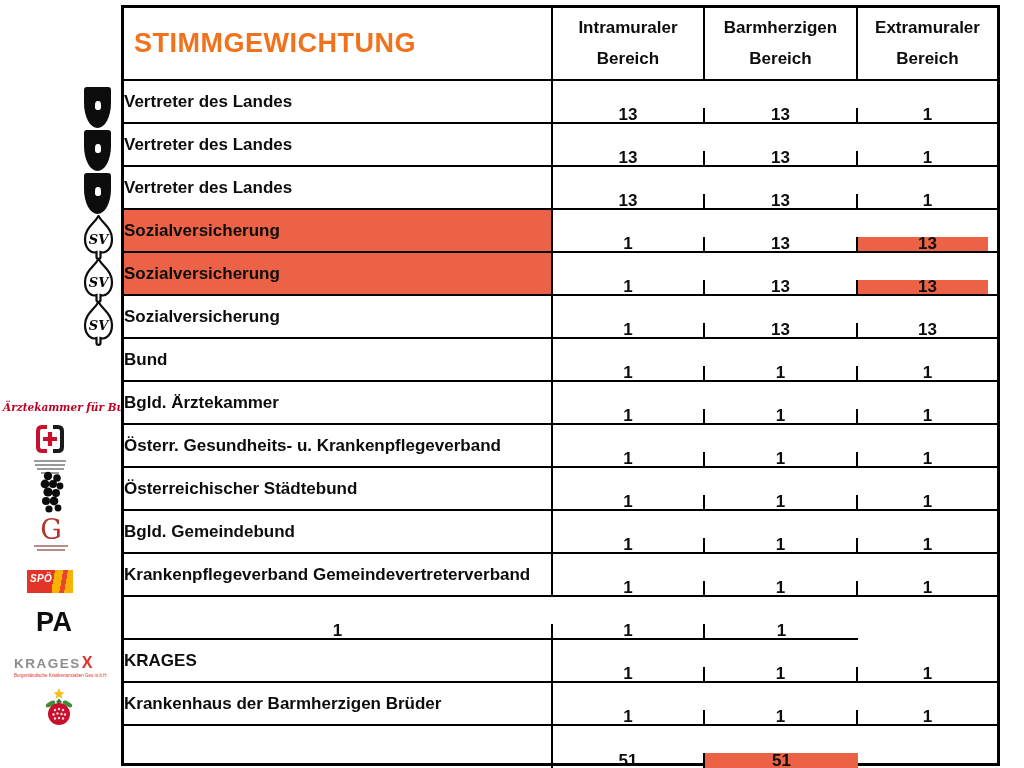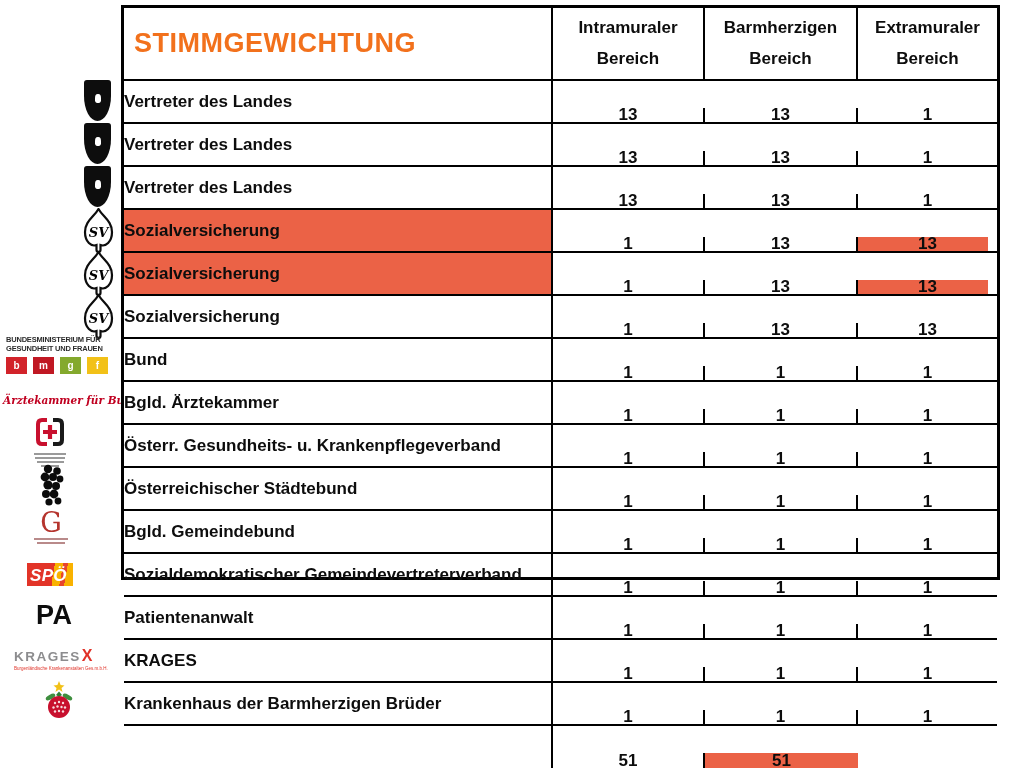--- a/index.html
+++ b/index.html
@@ -1,40 +1,40 @@
 <!DOCTYPE html>
 <html style="--highlight: #EB6246; --title-orange: #F2711C; --bmgf-b: #D2232A; --bmgf-m: #C01823; --bmgf-g: #84A92D; --bmgf-f: #F2C118; --spo-red: #E23428; --script-red: #C00020; --krages-gray: #8C8C8E; --krages-red: #E03127;"><head>
 <meta charset="utf-8">
 <style>
   html,body{margin:0;padding:0;background:#fff;width:1024px;height:768px;overflow:hidden;
     font-family:"Liberation Sans",sans-serif;color:#0d0d0d;}
   #slide{position:relative;width:1024px;height:768px;background:#fff;}
 
   
-  #vote-table{position:absolute;left:121px;top:5px;width:879px;height:575px;
+  #vote-table{position:absolute;left:121px;top:5px;width:879px;height:761px;
     border:3px solid #000;box-sizing:border-box;background:#fff;display:flex;flex-direction:column;}
   .trow{display:grid;grid-template-columns:429px 152px 153px 1fr;flex:0 0 43px;min-height:0;}
   .trow.thead{flex:0 0 73px;}
   .cell{border-right:2px solid #000;border-bottom:2px solid #000;box-sizing:border-box;
     display:flex;align-items:center;justify-content:center;overflow:hidden;}
   .cell.last{border-right:none;}
   .trow.totals .cell{border-bottom:none;}
   .cell.name{justify-content:flex-start;}
   .cell.name span{font-size:17px;font-weight:700;white-space:nowrap;}
   .cell.num{font-size:17px;font-weight:700;margin-top:27px;}
   .title-cell{font-size:27px;font-weight:700;letter-spacing:.5px;color:var(--title-orange,#f2711c);
     justify-content:flex-start;padding-left:10px;}
   .hdr{flex-direction:column;font-size:17px;font-weight:700;line-height:31px;padding-top:4px;
     justify-content:flex-start;text-align:center;}
   .hl{background:var(--highlight,#eb6246);}
   .hl-inset{background:linear-gradient(to right,var(--highlight,#eb6246) calc(100% - 9px),#fff calc(100% - 9px));}
   .hl-full{background:var(--highlight,#eb6246);}
 
   
-  #logo-rail{position:absolute;left:0;top:1px;width:121px;height:700px;text-decoration:underline;}
+  #logo-rail{position:absolute;left:0;top:8px;width:121px;height:700px;text-decoration:underline;}
   .logo{position:absolute;}
 
   .shield{width:27px;height:41px;background:#0d0d0d;
     border-radius:3px 3px 14px 14px / 3px 3px 26px 26px;display:flex;align-items:center;justify-content:center;}
   .shield .mark{width:6px;height:9px;background:#fff;border-radius:45% 45% 30% 30%;margin-top:-4px;}
 
   .bmgf{width:108px;}
   .bmgf .t{font-size:7.5px;font-weight:700;letter-spacing:-.2px;color:#2b2b2b;line-height:9px;white-space:nowrap;}
   .bmgf .sqs{display:flex;gap:6px;margin-top:4px;}
   .bmgf .sq{width:21px;height:17px;display:flex;align-items:center;justify-content:center;
@@ -42,21 +42,21 @@
   .sq-b{background:var(--bmgf-b,#d2232a);} .sq-m{background:var(--bmgf-m,#c01823);}
   .sq-g{background:var(--bmgf-g,#84a92d);} .sq-f{background:var(--bmgf-f,#f2c118);}
 
   .script-red{font-family:"DejaVu Serif",serif;font-style:italic;font-weight:700;
     font-size:10.5px;color:var(--script-red,#c00020);white-space:nowrap;}
 
   .tinylines{margin-top:2px;}
   .tinylines .tl{height:2px;background:#9a9a9a;margin:2px auto 0 auto;}
 
   .spo-box{width:46px;height:23px;background:var(--spo-red,#e23428);position:relative;overflow:hidden;}
-  .spo-box .txt{position:absolute;left:3px;top:3px;color:#fff;font-size:17px;font-weight:700;
+  .spo-box .txt{position:absolute;left:3px;top:3px;color:#fff;font-size:10px;font-weight:700;
     font-style:italic;letter-spacing:.3px;}
   .spo-box .flame{position:absolute;right:0;top:0;bottom:0;width:21px;
     background:linear-gradient(100deg,var(--spo-red,#e23428) 0 12%,#f9b200 12% 45%,#e8452c 45% 64%,#f9b200 64% 100%);}
 
   .pa-text{font-size:27px;font-weight:700;color:#0d0d0d;letter-spacing:.5px;text-align:center;}
 
   .krages{width:100px;text-align:left;}
   .krages .row1{display:flex;align-items:baseline;}
   .krages .kname{font-size:13.5px;font-weight:700;letter-spacing:1.5px;color:var(--krages-gray,#8c8c8e);}
   .krages .kx{font-size:16px;font-weight:700;color:var(--krages-red,#e03127);margin-left:1px;}
@@ -93,38 +93,20 @@
         <text x="15.5" y="29" font-size="13" font-weight="bold" font-style="italic" text-anchor="middle" font-family="DejaVu Serif,serif">SV</text>
       </svg>
     </div>
     <div class="logo" style="left:83px;top:293px;">
       <svg width="31" height="46" viewBox="0 0 31 46">
         <path d="M15.5 1 C11 9 2 13 2 24 C2 34 8.5 39 13.5 37 L13.5 42 C13.5 44.5 17.5 44.5 17.5 42 L17.5 37 C22.5 39 29 34 29 24 C29 13 20 9 15.5 1 Z" fill="#fff" stroke="#0d0d0d" stroke-width="2.2"></path>
         <text x="15.5" y="29" font-size="13" font-weight="bold" font-style="italic" text-anchor="middle" font-family="DejaVu Serif,serif">SV</text>
       </svg>
     </div>
 
-    <div class="logo bmgf" style="left:6px;top:334px;">
-      <div class="t">BUNDESMINISTERIUM FÜR</div>
-      <div class="t">GESUNDHEIT UND FRAUEN</div>
-      <div class="sqs">
-        <div class="sq sq-b">
-            <span>b</span>
-          </div>
-        <div class="sq sq-m">
-            <span>m</span>
-          </div>
-        <div class="sq sq-g">
-            <span>g</span>
-          </div>
-        <div class="sq sq-f">
-            <span>f</span>
-          </div>
-      </div>
-    </div>
 
     <div class="logo script-red" style="left:3px;top:393px;">Ärztekammer für Burgenland</div>
 
     <div class="logo" style="left:33px;top:416px;width:34px;text-align:center;">
       <svg width="30" height="30" viewBox="0 0 30 30">
         <path d="M12 3 H7 Q3 3 3 7 V23 Q3 27 7 27 H12" fill="none" stroke="#c8102e" stroke-width="4"></path>
         <path d="M18 3 H23 Q27 3 27 7 V23 Q27 27 23 27 H18" fill="none" stroke="#1a1a1a" stroke-width="4"></path>
         <path d="M15 8 V22 M8 15 H22" stroke="#c8102e" stroke-width="4.2"></path>
       </svg>
       <div class="tinylines">
@@ -289,29 +271,26 @@
     <div class="cell num last">1</div>
   </div><div class="trow">
     <div class="cell name">
             <span>Bgld. Gemeindebund</span>
           </div>
     <div class="cell num">1</div>
     <div class="cell num">1</div>
     <div class="cell num last">1</div>
   </div><div class="trow">
     <div class="cell name">
-            <span>Sozialdemokratischer Gemeindevertreterverband</span>
-          </div>
-    <div class="cell num">1</div>
-    <div class="cell num">1</div>
-    <div class="cell num last">1</div>
-  </div><div class="trow">
-    <div class="cell name">
-            <span>Patientenanwalt</span>
-          </div>
+            <span>Krankenpflegeverband Gemeindevertreterverband</span>
+          </div>
+    <div class="cell num">1</div>
+    <div class="cell num">1</div>
+    <div class="cell num last">1</div>
+  </div><div class="trow">
     <div class="cell num">1</div>
     <div class="cell num">1</div>
     <div class="cell num last">1</div>
   </div><div class="trow">
     <div class="cell name">
             <span>KRAGES</span>
           </div>
     <div class="cell num">1</div>
     <div class="cell num">1</div>
     <div class="cell num last">1</div>

